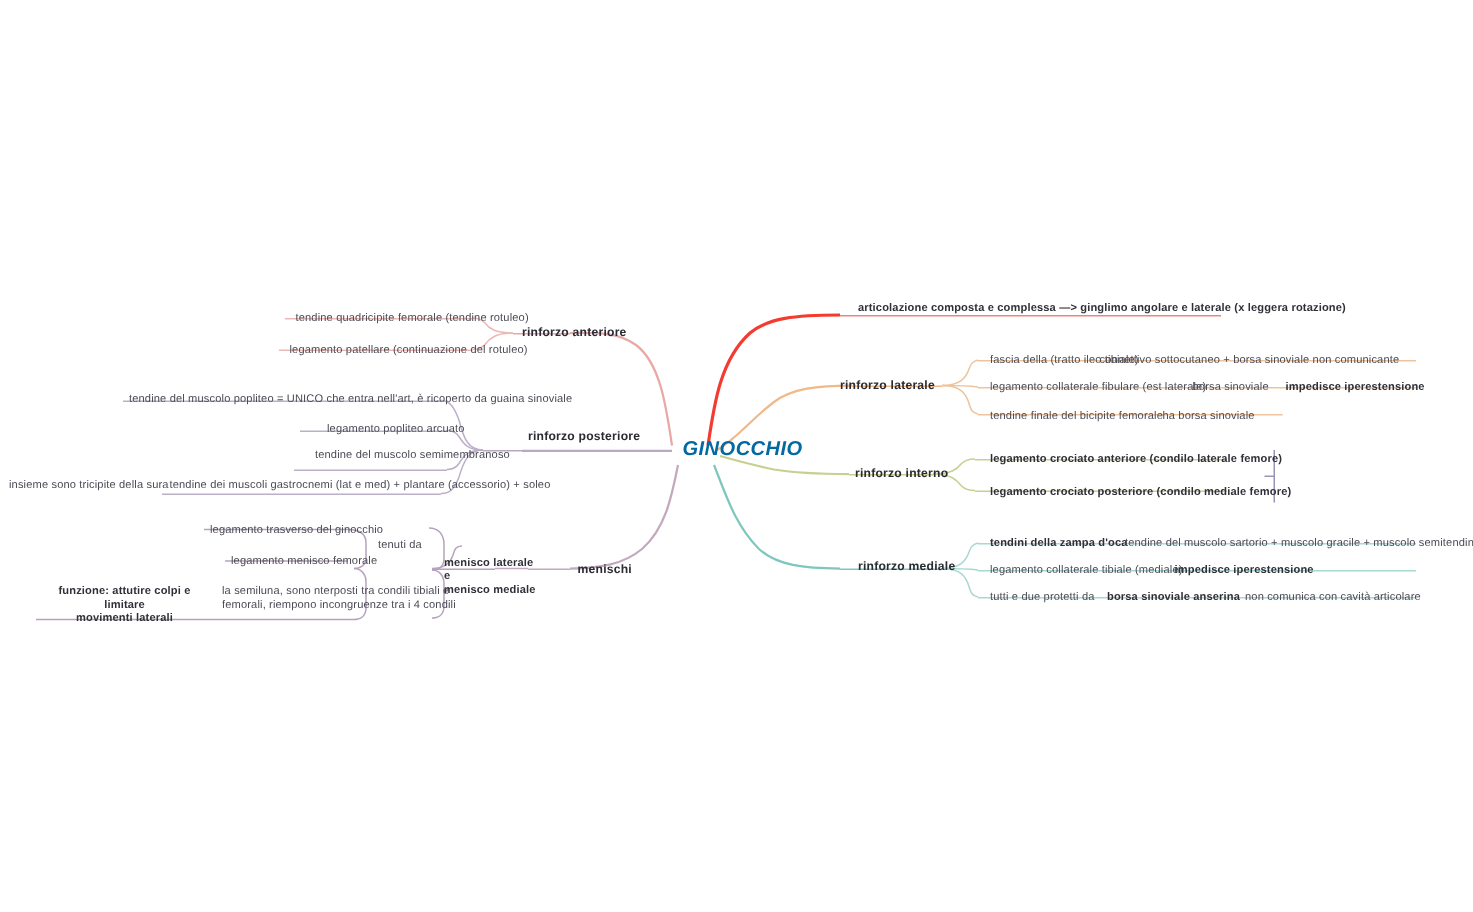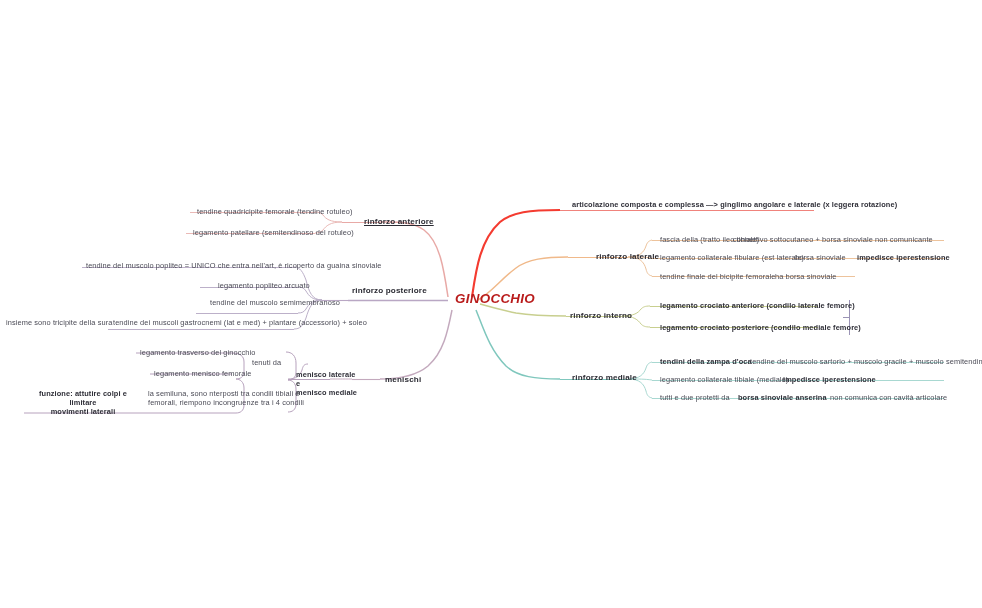--- a/index.html
+++ b/index.html
@@ -8,21 +8,21 @@
     font-family:"Liberation Sans", sans-serif;
     color:#4a4a55;overflow:hidden;position:relative;
   }
   #canvas{position:absolute;left:0;top:0;width:982px;height:608px;}
   svg.links{position:absolute;left:0;top:0;width:982px;height:608px;pointer-events:none;}
   .node{position:absolute;white-space:nowrap;line-height:1.22;}
   .lbl{font-size:7.4px;letter-spacing:.1px;}
   .bold{font-weight:bold;color:#2f2f38;}
   .center-node{
     position:absolute;font-style:italic;font-weight:bold;font-size:13.4px;
-    color:#b91c1c;letter-spacing:.3px;
+    color:#0369a1;letter-spacing:.3px;
   }
   .br-lbl{font-weight:bold;font-size:8.1px;color:#2b2b33;letter-spacing:.15px;}
   .wrap{white-space:normal;}
 </style>
 </head>
 <body>
 
 <div id="canvas">
 
   <svg class="links" viewBox="0 0 982 608">
@@ -90,40 +90,40 @@
 
     <path d="M136,353 L232,353 C240,353 244,356 244,362 L244,372 C244,377 240,379 236,379" fill="none" stroke="#b7a2bd" stroke-width="1"></path>
     <path d="M150,374 L232,374" fill="none" stroke="#b7a2bd" stroke-width="1"></path>
     <path d="M236,379 C240,379 244,382 244,388 L244,405 C244,411 240,413 236,413 L24,413" fill="none" stroke="#b7a2bd" stroke-width="1"></path>
   </svg>
 
   <div class="center-node" style="left:455px;top:291px;">GINOCCHIO</div>
 
   <div class="node lbl bold" style="left:572px;top:200px;">articolazione composta e complessa —&gt; ginglimo angolare e laterale (x leggera rotazione)</div>
 
-  <div class="node br-lbl" style="left:364px;top:217px;text-decoration:underline;">rinforzo anteriore</div>
+  <div class="node br-lbl" style="left:348px;top:217px;">rinforzo anteriore</div>
   <div class="node lbl" style="left:197px;top:207px;">tendine quadricipite femorale (tendine rotuleo)</div>
-  <div class="node lbl" style="left:193px;top:228px;">legamento patellare (semitendinoso del rotuleo)</div>
+  <div class="node lbl" style="left:193px;top:228px;">legamento patellare (continuazione del rotuleo)</div>
 
   <div class="node br-lbl" style="left:352px;top:286px;">rinforzo posteriore</div>
   <div class="node lbl" style="left:86px;top:261px;">tendine del muscolo popliteo = UNICO che entra nell'art, è ricoperto da guaina sinoviale</div>
   <div class="node lbl" style="left:218px;top:281px;">legamento popliteo arcuato</div>
   <div class="node lbl" style="left:210px;top:298px;">tendine del muscolo semimembranoso</div>
   <div class="node lbl" style="left:113px;top:318px;">tendine dei muscoli gastrocnemi (lat e med) + plantare (accessorio) + soleo</div>
   <div class="node lbl" style="left:6px;top:318px;">insieme sono tricipite della sura</div>
 
   <div class="node br-lbl" style="left:385px;top:375px;">menischi</div>
   <div class="node lbl bold wrap" style="left:296px;top:370px;width:62px;">menisco laterale e<br>menisco mediale</div>
   <div class="node lbl" style="left:252px;top:358px;">tenuti da</div>
   <div class="node lbl" style="left:140px;top:348px;">legamento trasverso del ginocchio</div>
   <div class="node lbl" style="left:154px;top:369px;">legamento menisco femorale</div>
   <div class="node lbl wrap" style="left:148px;top:389px;width:180px;">la semiluna, sono nterposti tra condili tibiali e<br>femorali, riempono incongruenze tra i 4 condili</div>
   <div class="node lbl bold wrap" style="left:28px;top:389px;width:110px;text-align:center;">funzione: attutire colpi e limitare<br>movimenti laterali</div>
 
-  <div class="node br-lbl" style="left:596px;top:252px;">rinforzo laterale</div>
+  <div class="node br-lbl" style="left:560px;top:252px;">rinforzo laterale</div>
   <div class="node lbl" style="left:660px;top:235px;">fascia della (tratto ileo tibiale)</div>
   <div class="node lbl" style="left:733px;top:235px;">connettivo sottocutaneo + borsa sinoviale non comunicante</div>
   <div class="node lbl" style="left:660px;top:253px;">legamento collaterale fibulare (est laterale)</div>
   <div class="node lbl" style="left:795px;top:253px;">borsa sinoviale</div>
   <div class="node lbl bold" style="left:857px;top:253px;">impedisce iperestensione</div>
   <div class="node lbl" style="left:660px;top:272px;">tendine finale del bicipite femorale</div>
   <div class="node lbl" style="left:775px;top:272px;">ha borsa sinoviale</div>
 
   <div class="node br-lbl" style="left:570px;top:311px;">rinforzo interno</div>
   <div class="node lbl bold" style="left:660px;top:301px;">legamento crociato anteriore (condilo laterale femore)</div>

